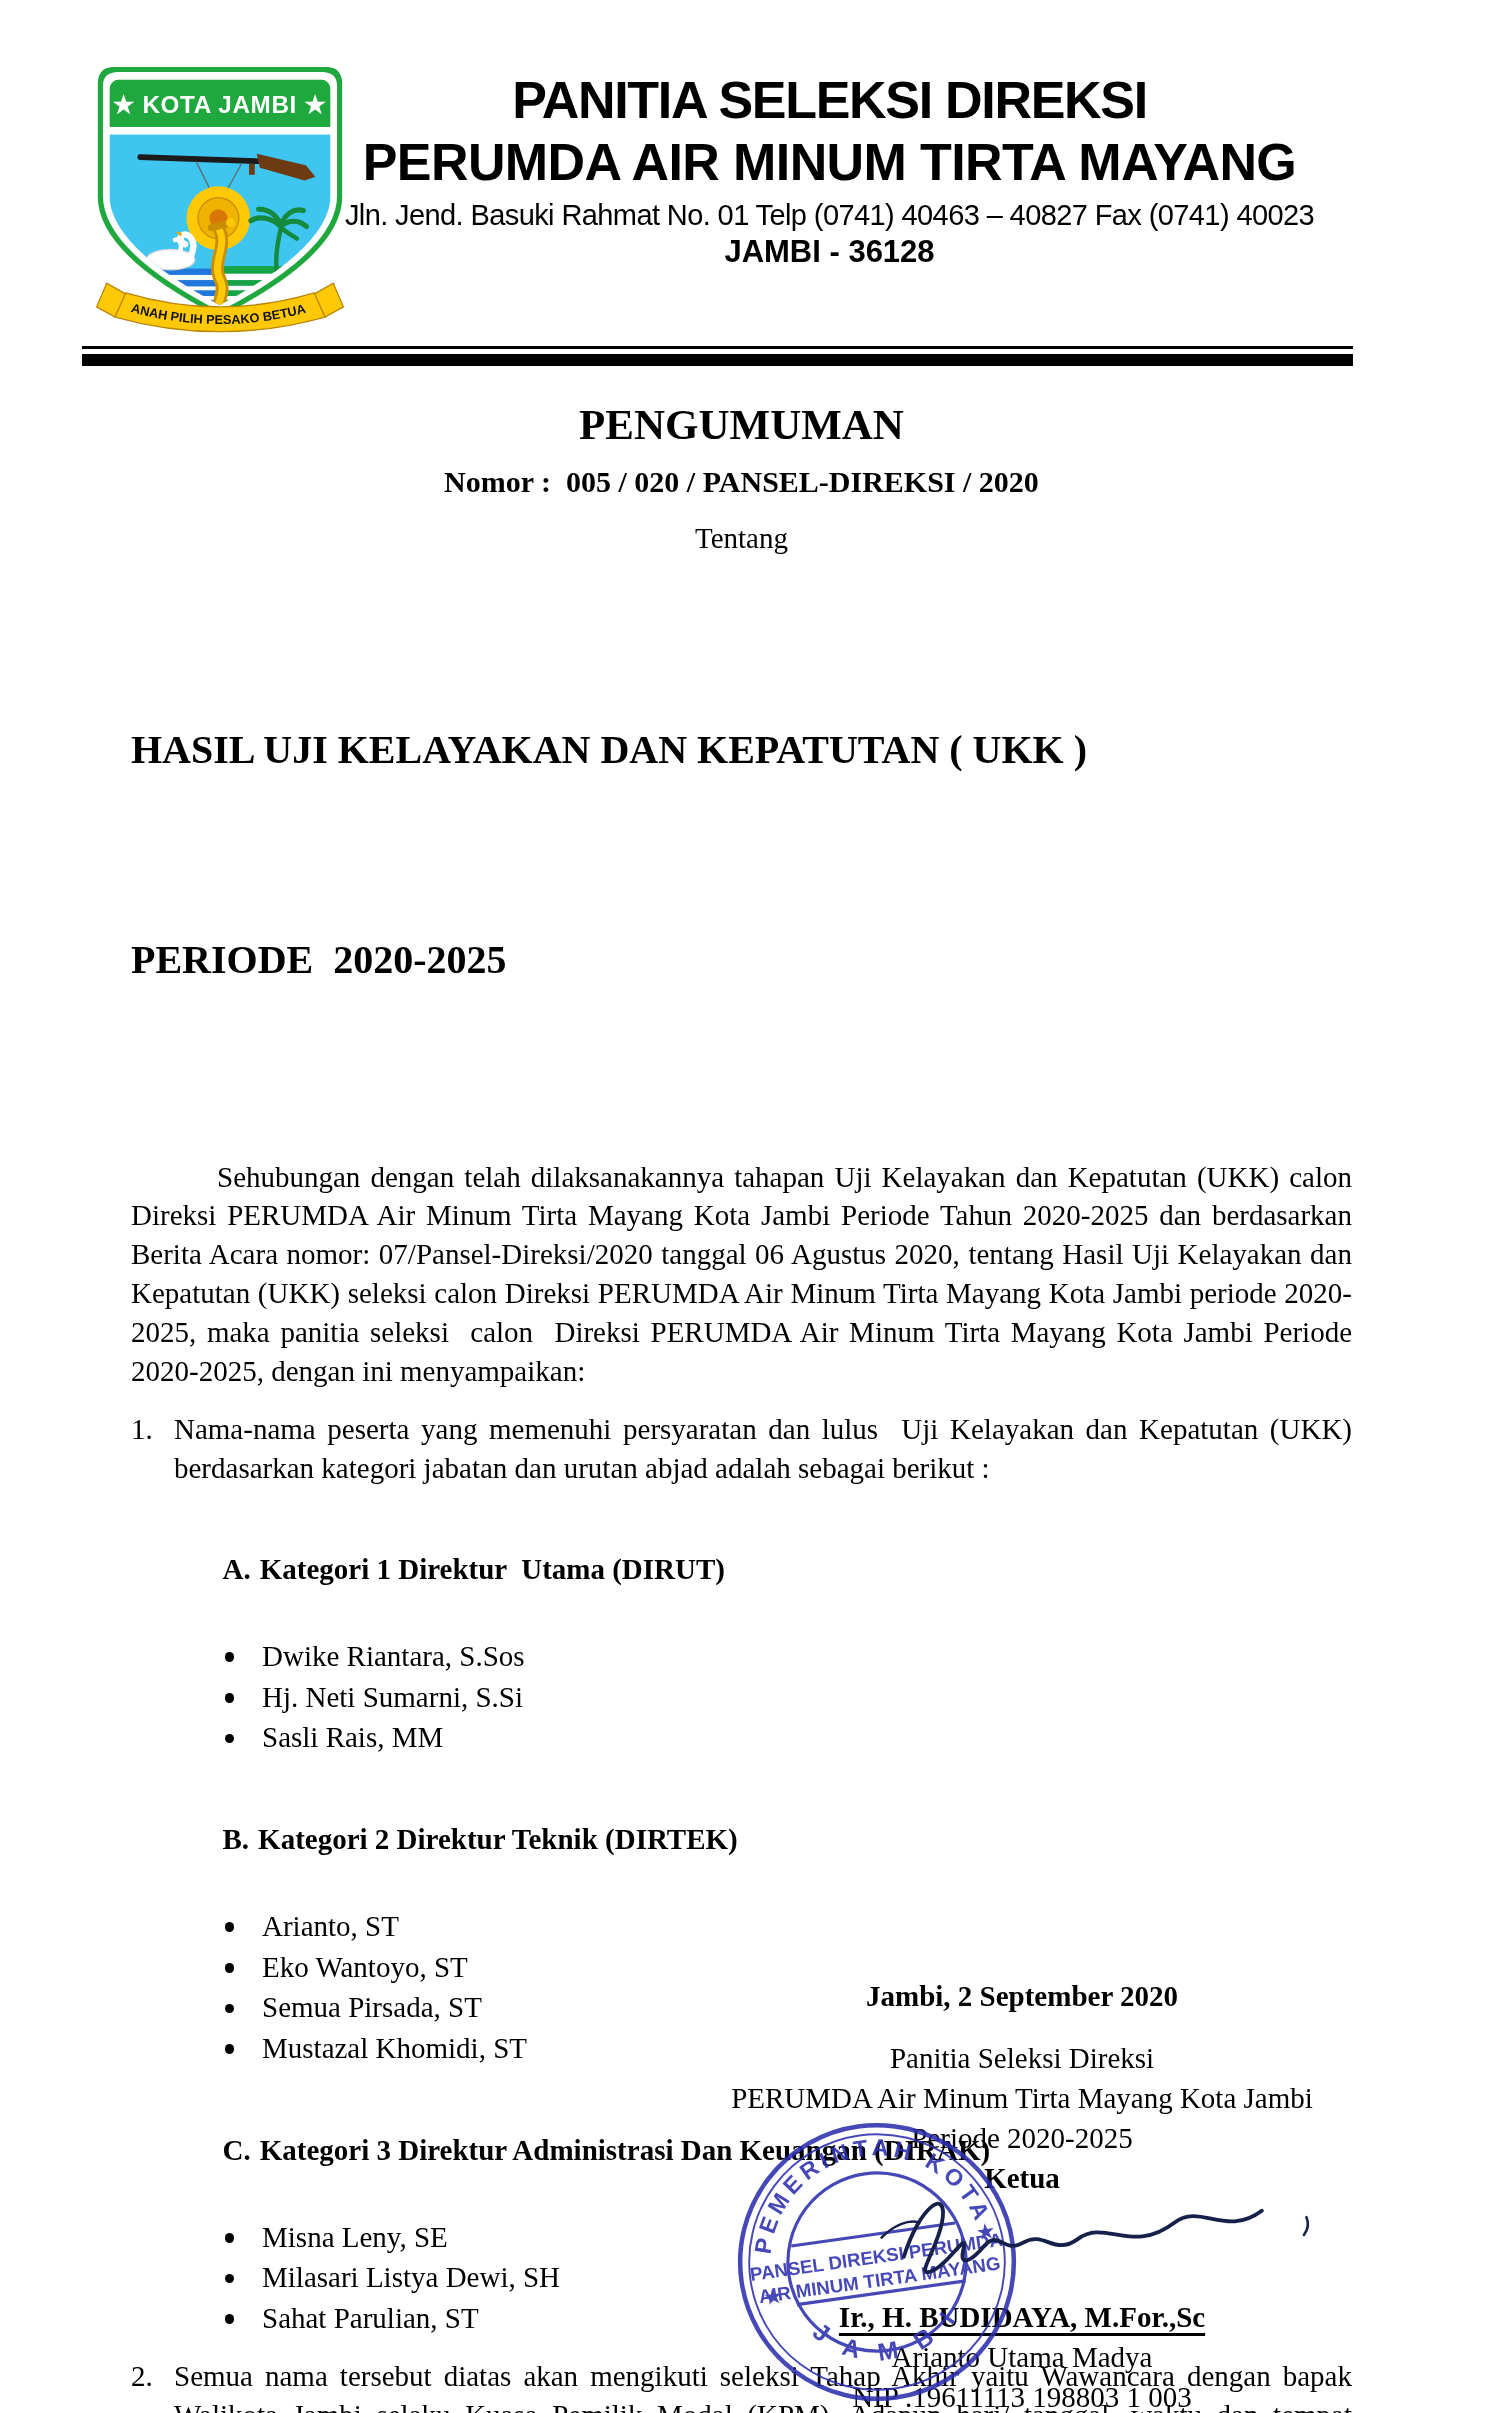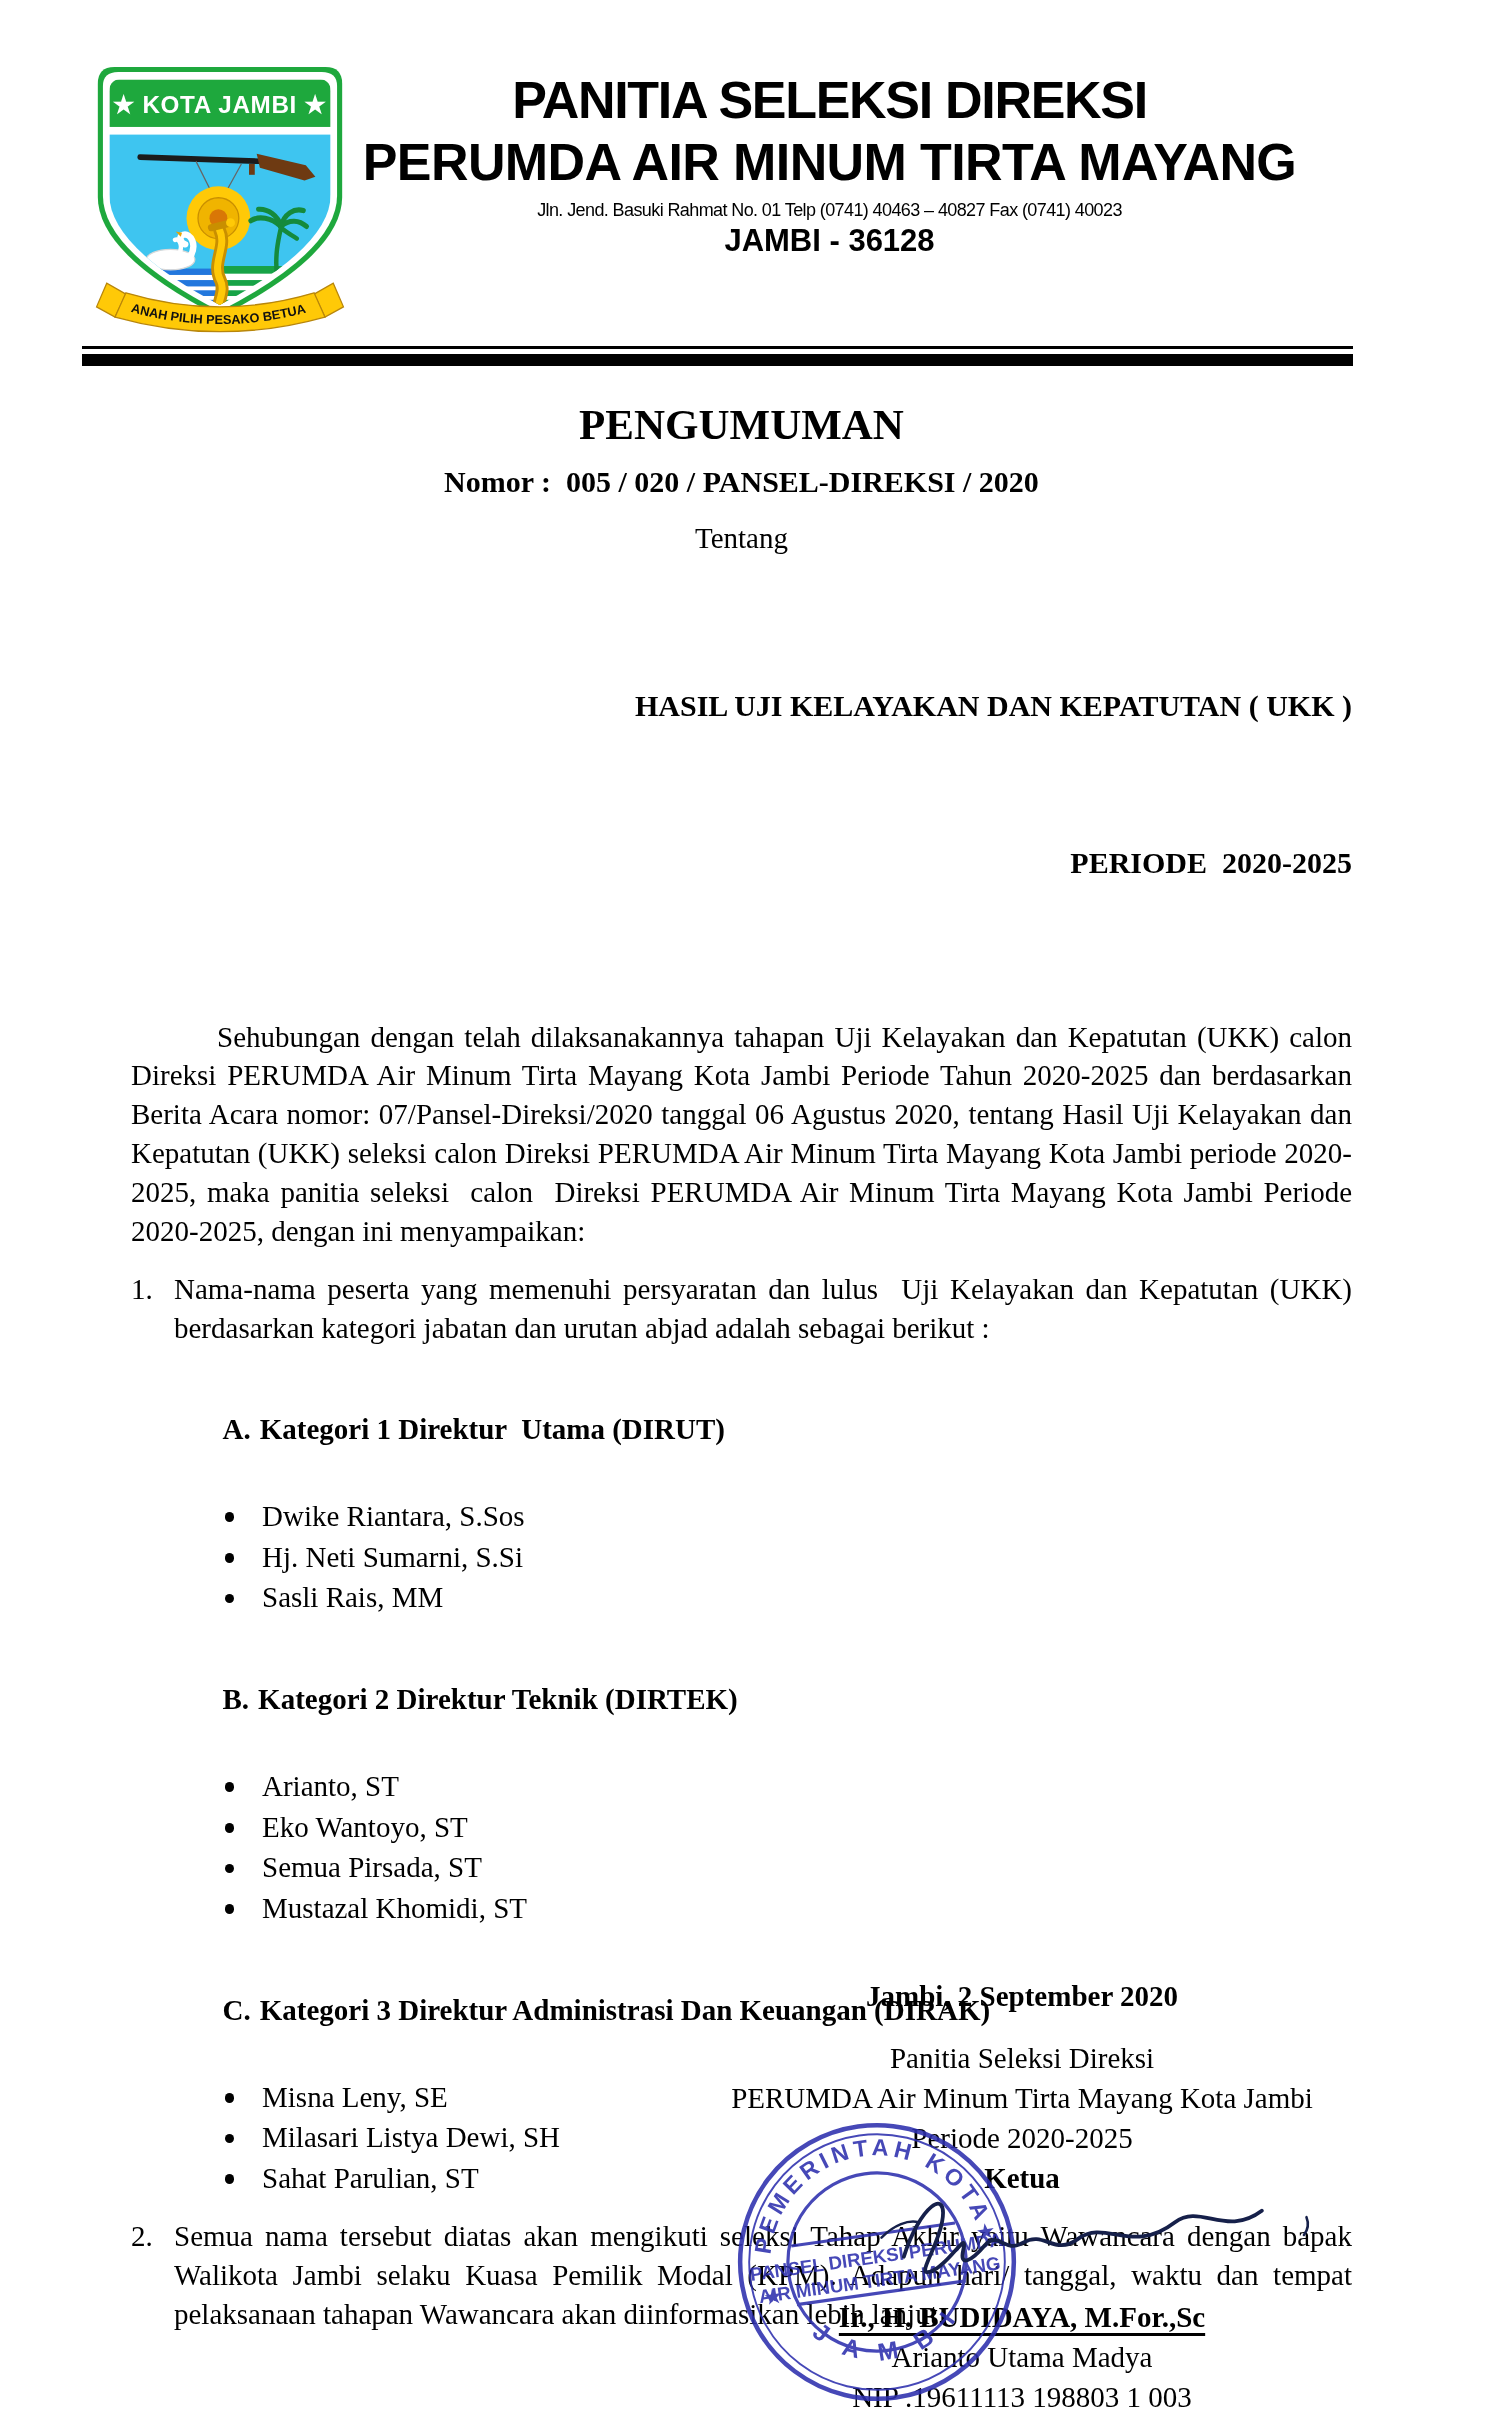--- a/index.html
+++ b/index.html
@@ -6,34 +6,34 @@
   .page{position:relative;width:1508px;height:2413px;background:#fff;color:var(--text-black,#000);
         font-family:"Liberation Serif", serif; overflow:hidden;}
 
   
   .logo-wrap{position:absolute;left:94px;top:63px;width:252px;height:281px;text-align:right;}
   .lh-text{position:absolute;left:306px;top:74px;width:1047px;text-align:center;
            font-family:"Liberation Sans", sans-serif;}
   .lh1{font-size:52px;font-weight:bold;letter-spacing:-1.3px;line-height:1.0;}
   .lh2{font-size:52px;font-weight:bold;letter-spacing:-0.6px;margin-top:10.2px;line-height:1.0;}
   .lh3{font-size:36px;font-weight:bold;margin-top:14px;line-height:1.0;}
-  .lh-address{font-size:18px;margin-top:12.8px;line-height:1.0;letter-spacing:-0.6px;}
+  .lh-address{font-size:29px;margin-top:12.8px;line-height:1.0;letter-spacing:-0.6px;}
   .lh-postal{font-size:31px;font-weight:bold;margin-top:6.4px;line-height:1.0;}
 
   .separator{position:absolute;left:82px;top:346px;width:1271px;}
   .sep-thin{height:3.2px;background:#000;}
   .sep-thick{height:12.8px;background:#000;margin-top:4.5px;}
 
   
   .content{position:absolute;left:131px;top:401px;width:1221px;font-size:29px;line-height:1.34;}
   .pre{white-space:pre-wrap;}
   .doc-title{text-align:center;font-size:43px;font-weight:bold;line-height:1.1;}
   .doc-number{text-align:center;font-size:30px;font-weight:bold;margin-top:14px;}
   .doc-about{text-align:center;font-size:29px;margin-top:16.6px;}
-  .doc-subject{text-align:right;font-size:30px;font-weight:bold;line-height:1.75;margin-top:16.6px;}
+  .doc-subject{text-align:left;font-size:40px;font-weight:bold;line-height:1.75;margin-top:16.6px;}
   .para{text-align:justify;text-indent:86px;margin-top:23px;}
   .num-item{position:relative;padding-left:43px;margin-top:19px;text-align:justify;}
   .num{position:absolute;left:0;top:0;}
   .cat{margin-left:48px;margin-top:24px;font-weight:bold;}
   .cat-title{margin-left:9px;}
   .members{list-style:none;margin:9px 0 0 91px;padding:0;}
   .members li{position:relative;padding-left:40px;margin-bottom:1.9px;}
   .members li::before{content:"";position:absolute;left:2.6px;top:15.3px;width:9.6px;height:9.6px;
                       border-radius:50%;background:#000;}
 

